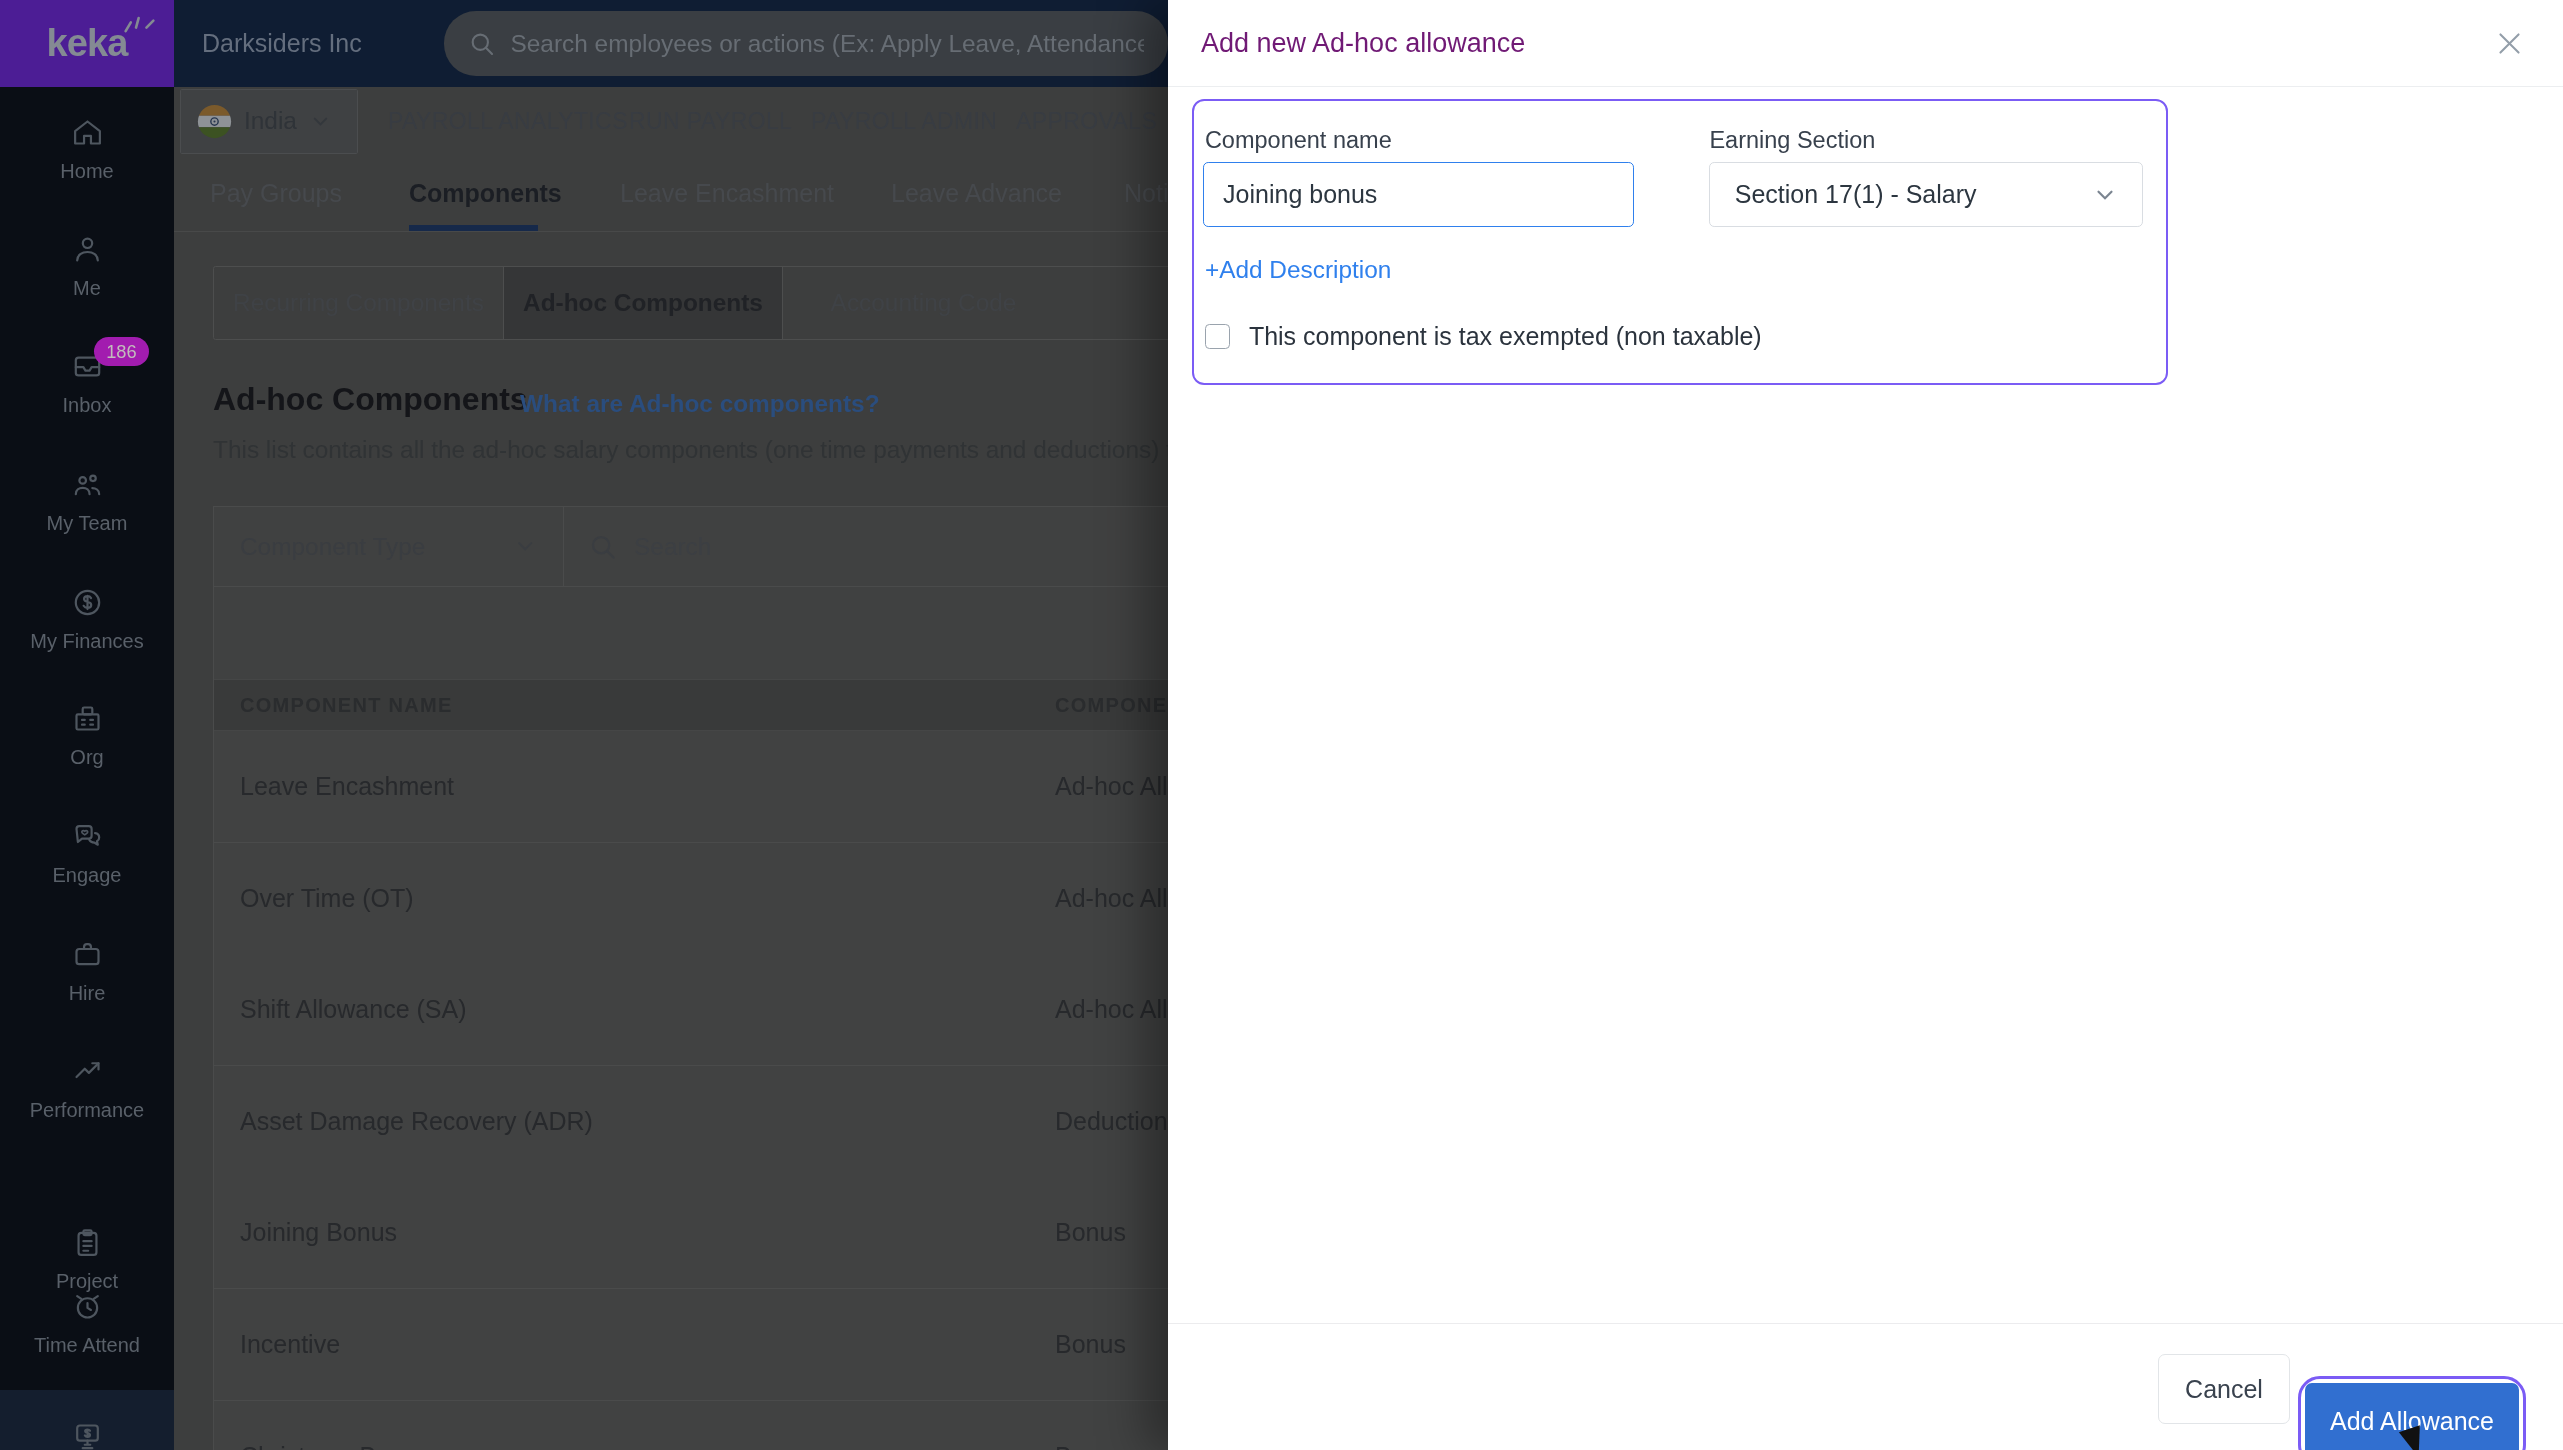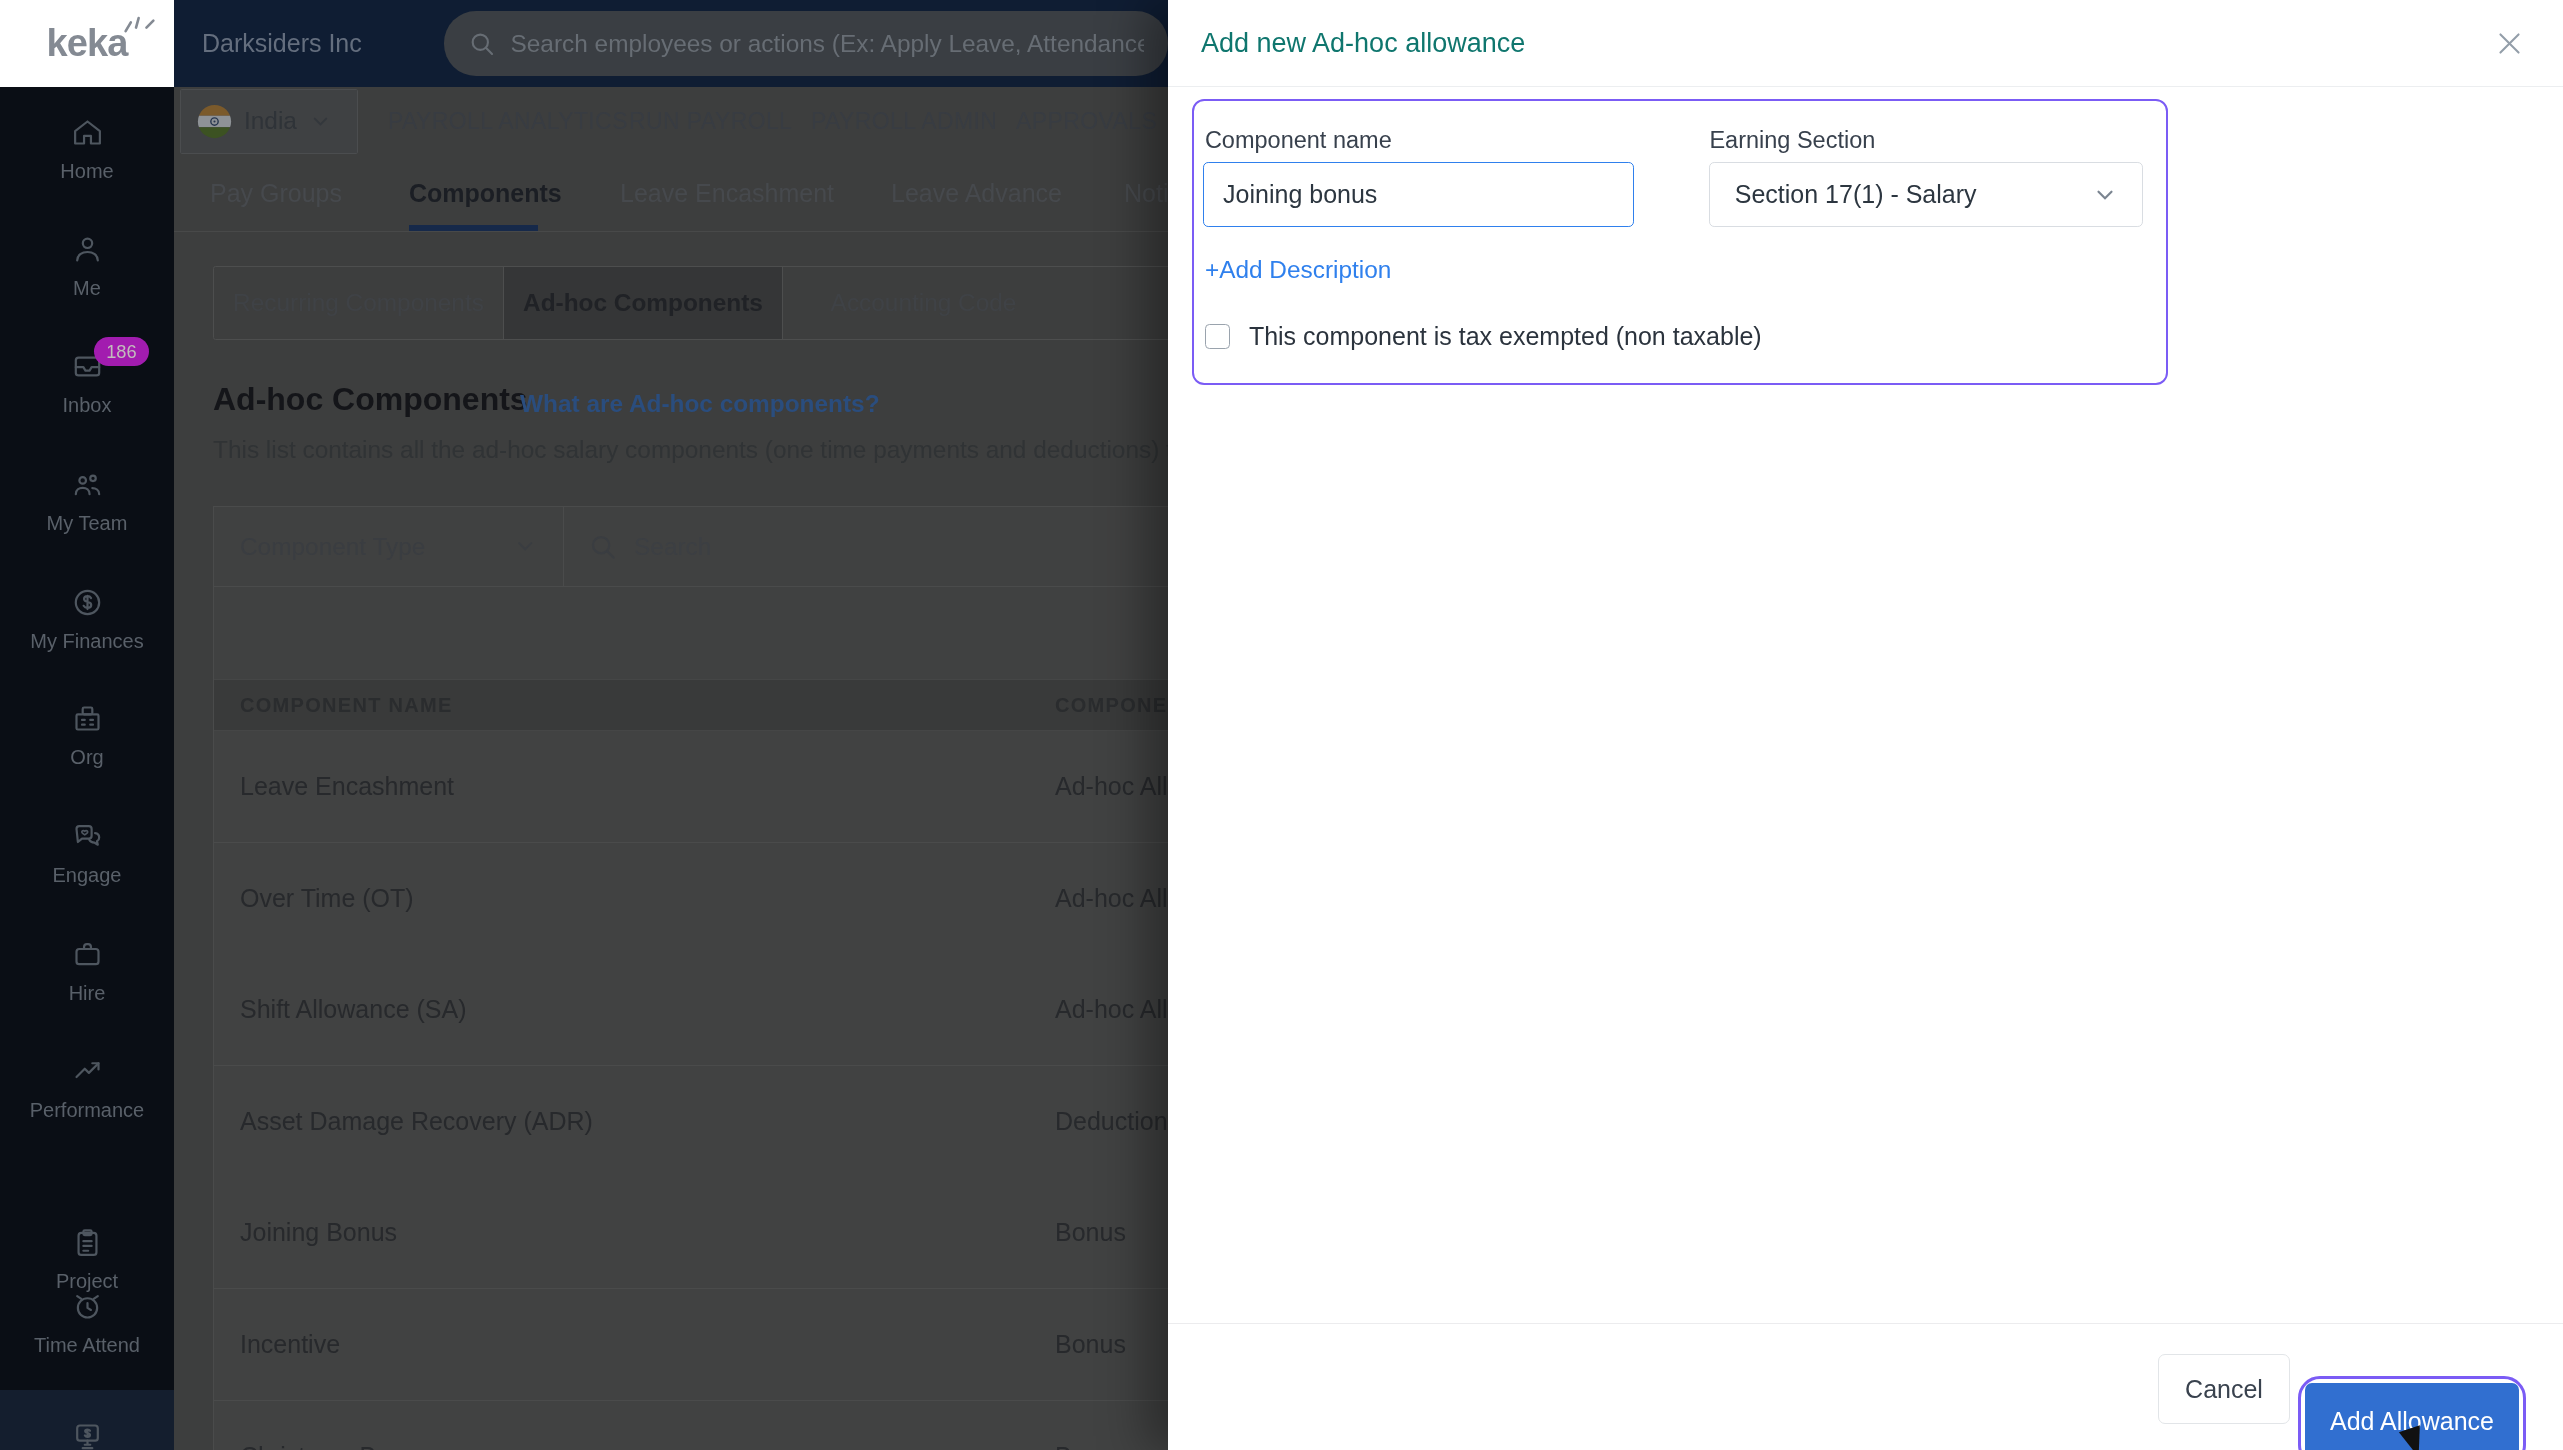--- a/index.html
+++ b/index.html
@@ -4,21 +4,21 @@
 <style>
   * { box-sizing: border-box; margin: 0; padding: 0; }
   html,body { background:#222; }
   .root {
     position: relative; width: 2563px; height: 1451px; overflow: hidden;
     background: #3d3e3e; font-family: "Liberation Sans", sans-serif;
     -webkit-font-smoothing: antialiased;
   }
   
   .sidebar { position:absolute; left:0; top:0; width:174px; height:100%; background:#0a0e15; z-index:5; }
-  .logo-area { position:absolute; left:0; top:0; width:174px; height:87px; background:#ffffff;
+  .logo-area { position:absolute; left:0; top:0; width:174px; height:87px; background:#4c1d95;
     display:flex; align-items:center; justify-content:center; }
   .logo-text { color:#848a93; font-size:38px; font-weight:700; letter-spacing:-0.9px; position:relative; }
   .logo-sparks { position:absolute; right:-30px; top:-10.5px; }
   .nav-item { position:absolute; left:0; width:174px; height:103px; display:flex; flex-direction:column;
     align-items:center; justify-content:center; gap:10.5px; }
   .nav-item.active { background:#141e2e; }
   .nav-label { color:#596069; font-size:20px; }
   .nav-icon { width:33px; height:33px; stroke:#4e565f; fill:none; stroke-width:1.6; stroke-linecap:round; stroke-linejoin:round; }
   .badge { position:absolute; left:94px; top:5.2px; background:#a21caf; color:#c2bcbc; font-size:18.3px;
     padding:3.5px 12.2px; border-radius:871px; }
@@ -69,21 +69,21 @@
   .th { color:#2a2c2e; font-size:20px; font-weight:600; letter-spacing:1.3px; }
   .col-name { position:absolute; left:26px; }
   .col-type { position:absolute; left:841px; }
   .trow { position:absolute; left:0; width:100%; height:112px; background:#414242;
     border-bottom:0.9px solid #4a4b4b; display:flex; align-items:center; }
   .td { color:#27292c; font-size:25px; white-space:nowrap; }
   
   .modal { position:absolute; left:1168px; top:0; width:1395px; height:1451px; background:#ffffff; z-index:10;
     box-shadow:-22px 0 44px rgba(0,0,0,0.35); }
   .modal-title { position:absolute; left:33px; top:0; height:86px; display:flex; align-items:center;
-    color:#0f766e; font-size:27px; font-weight:500; }
+    color:#701a75; font-size:27px; font-weight:500; }
   .modal-close { position:absolute; right:38px; top:28px; width:31px; height:31px; cursor:pointer; }
   .modal-divider { position:absolute; left:0; top:86px; width:100%; height:0.9px; background:#eceef0; }
   .form-box { position:absolute; left:24.4px; top:99px; width:976px; height:286px;
     border:2.6px solid #7b5cf5; border-radius:12.2px; }
   .field-label { position:absolute; color:#38414d; font-size:23.5px; }
   .name-input { position:absolute; left:8.7px; top:61px; width:431px; height:65px; border:1.7px solid #2f80ed;
     border-radius:5.2px; padding:0 19px; font-size:25px; color:#2c3640; outline:none;
     font-family:"Liberation Sans",sans-serif; background:#fff; }
   .select-box { position:absolute; left:515px; top:61px; width:434px; height:65px; border:1.7px solid #d9dde2;
     border-radius:5.2px; display:flex; align-items:center; justify-content:space-between; padding:0 24.4px; }

